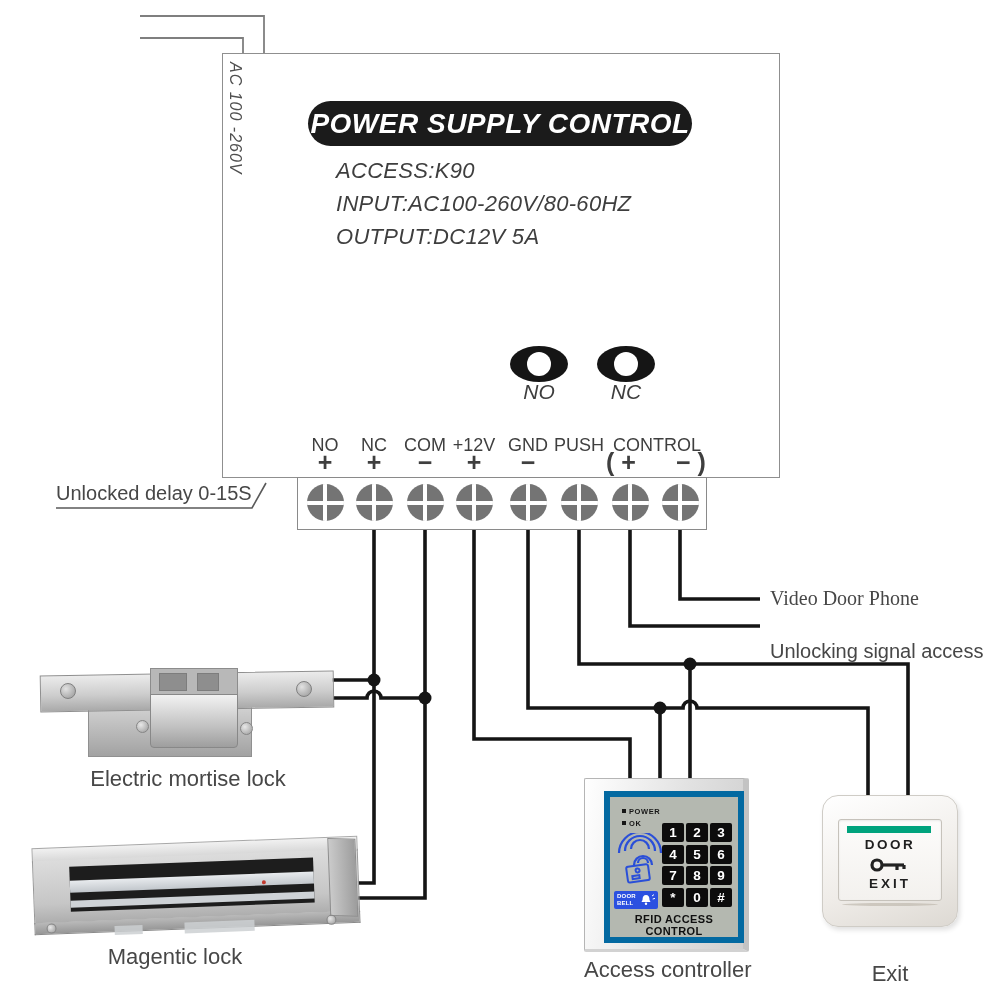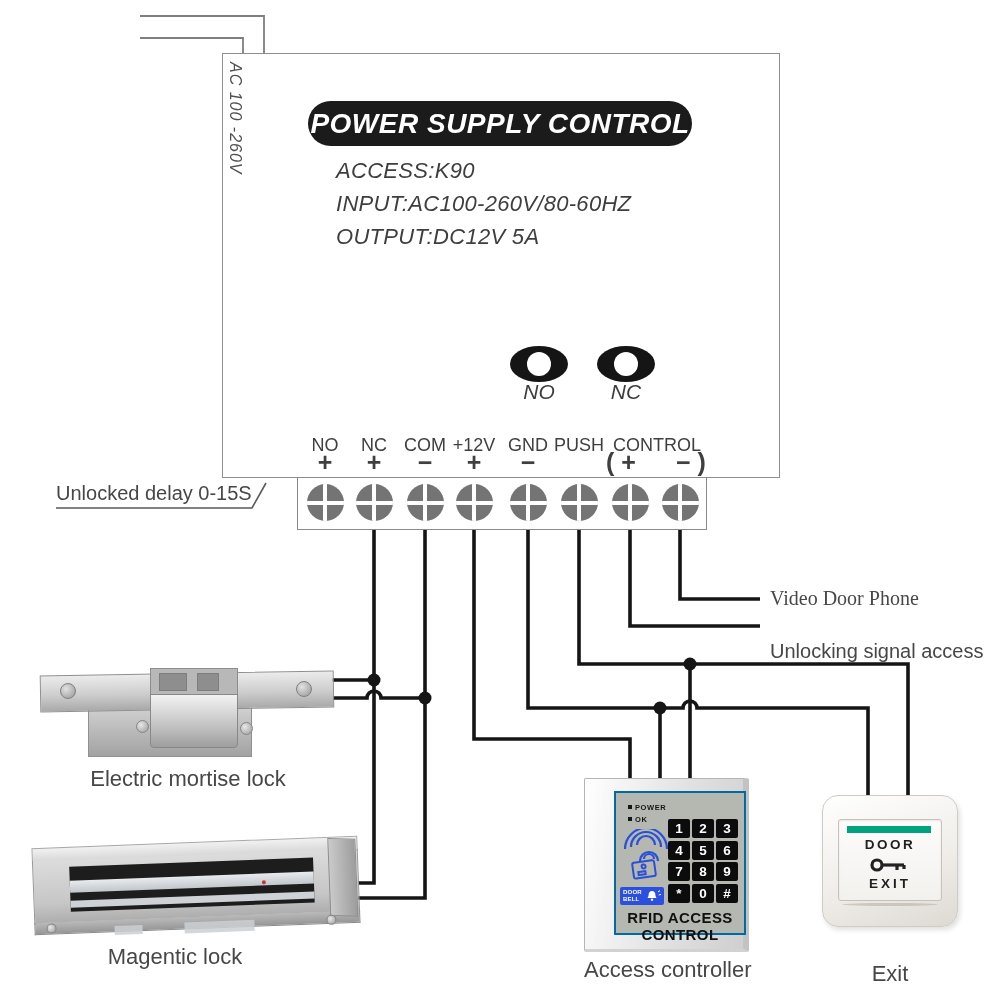--- a/index.html
+++ b/index.html
@@ -64,29 +64,29 @@
   .mag-led{left:228px;top:28px;width:4px;height:4px;border-radius:50%;background:#c23a2e;}
   .mag-end{right:0;top:2px;width:26px;height:76px;background:linear-gradient(90deg,#cacaca,#9d9d9d);
            border:1px solid #8d8d8d;transform:skewY(4deg);}
   .mag-bottom{left:0;top:75px;width:100%;height:11px;background:linear-gradient(180deg,#b9b9b9,#979797);border:1px solid #8a8a8a;border-top:none;}
   .sticker{background:#cdd0d2;opacity:.85;}
 
   
   .controller{left:584px;top:778px;width:160px;height:200px;z-index:2;}
   .ctrl-outer{left:0;top:0;width:158px;height:170px;background:linear-gradient(100deg,#ffffff,#e2e2e2 55%,#cfcfcf);
               border:1px solid #b5b5b5;border-right:6px solid #c3c3c3;border-bottom:3px solid #d2d2d2;border-radius:2px;}
-  .ctrl-inner{left:30px;top:13px;width:128px;height:140px;background:#b4b8b0;border:2px solid #0369a1;}
+  .ctrl-inner{left:20px;top:13px;width:128px;height:140px;background:#b4b8b0;border:6px solid #0369a1;}
   .led-row{left:12px;font-size:7.5px;font-weight:bold;color:#161616;letter-spacing:.6px;}
   .led-dot{display:inline-block;width:4px;height:4px;background:#161616;margin:0 3px 1px 0;}
   .doorbell{left:4px;top:94px;width:44px;height:18px;background:#2b50e0;border-radius:2px;color:#fff;}
   .db-text{left:3px;top:2px;font-size:6px;font-weight:bold;line-height:7px;letter-spacing:.2px;}
   .keypad{left:52px;top:26px;display:grid;grid-template-columns:repeat(3,22px);grid-auto-rows:19px;gap:2.5px 2px;}
   .key{background:#0c0c0c;border-radius:2px;color:#fff;font-size:13.5px;font-weight:bold;
        display:flex;align-items:center;justify-content:center;}
-  .ctrl-caption{left:0;top:116px;width:100%;text-align:center;font-size:15px;font-weight:bold;color:#101010;letter-spacing:.4px;}
+  .ctrl-caption{left:0;top:116px;width:100%;text-align:center;font-size:11px;font-weight:bold;color:#101010;letter-spacing:.4px;}
 
   
   .exitbtn{left:822px;top:795px;width:136px;height:185px;z-index:2;}
   .exit-outer{left:0;top:0;width:134px;height:130px;border-radius:16px;border:1px solid #cfccc6;
               background:linear-gradient(160deg,#ffffff,#efece8 60%,#ddd9d3);box-shadow:2px 3px 5px rgba(0,0,0,.12);}
   .exit-inner{left:16px;top:24px;width:102px;height:80px;border-radius:3px;border:1px solid #c6c2bb;
               background:linear-gradient(180deg,#fdfcfb,#f3f1ee);box-shadow:inset 0 1px 2px rgba(0,0,0,.08);}
   .exit-shadow{left:20px;top:108px;width:96px;height:3px;background:#b9b2a6;border-radius:50%;opacity:.6;}
   .green-bar{left:8px;top:6px;width:84px;height:7px;background:#00a37d;}
   .exit-word{left:0;width:100%;text-align:center;font-weight:bold;color:#1f1f1f;font-size:13.5px;}

